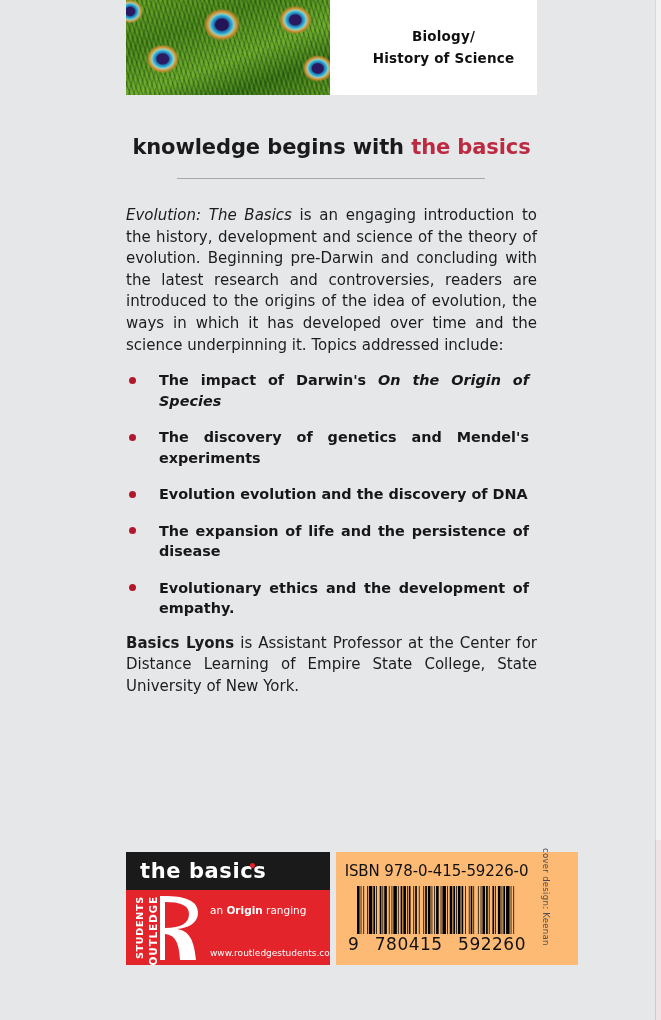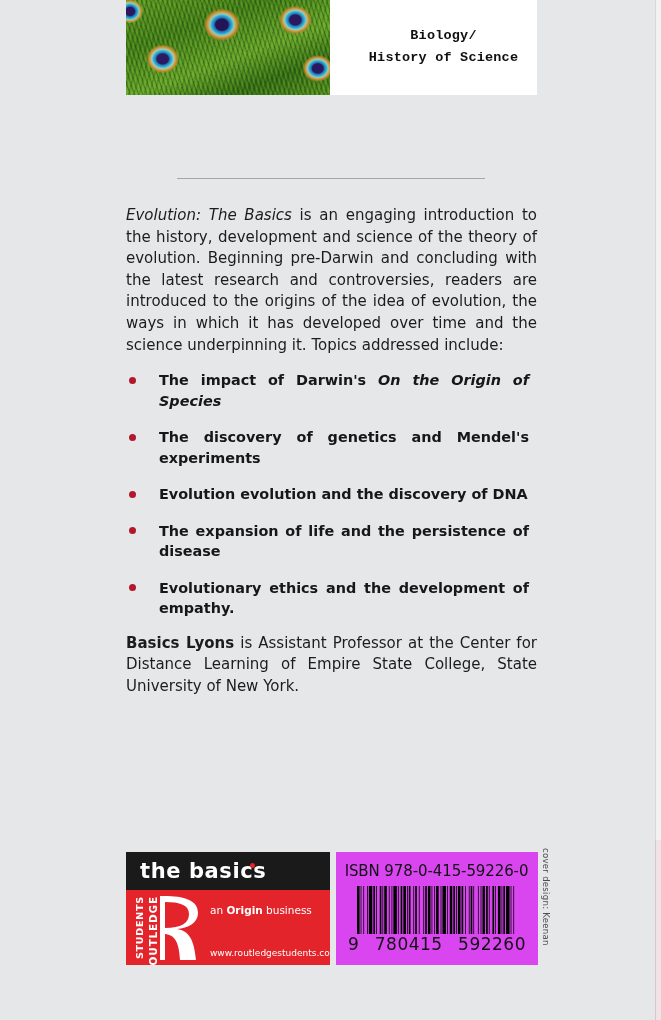--- a/index.html
+++ b/index.html
@@ -66,21 +66,20 @@
     position: absolute;
     left: 204px;
     top: 0;
     width: 227px;
     height: 95px;
     display: flex;
     flex-direction: column;
     align-items: center;
     justify-content: center;
     gap: 5px;
-    font-family: Liberation Mono, monospace;
   }
   .header-subject span {
     font-size: 13.5px;
     font-weight: 600;
     color: #101012;
     letter-spacing: 0.2px;
     line-height: 1.25;
     white-space: nowrap;
   }
 
@@ -223,23 +222,23 @@
     top: 96px;
     font-size: 9px;
     color: #ffffff;
     white-space: nowrap;
   }
 
   .isbn-block {
     position: absolute;
     left: 336px;
     top: 852px;
-    width: 202px;
+    width: 242px;
     height: 113px;
-    background: #d946ef;
+    background: #fdba74;
   }
   .isbn-text {
     position: absolute;
     left: 0;
     top: 10px;
     width: 201px;
     text-align: center;
     font-size: 15px;
     color: #111113;
     letter-spacing: -0.1px;
@@ -281,20 +280,21 @@
 <div id="page">
 
   <div class="header-band">
     <div class="peacock"></div>
     <div class="header-subject">
       <span>Biology/</span>
       <span>History of Science</span>
     </div>
   </div>
 
+  <div class="tagline"><span>knowledge begins with </span><span class="accent">the basics</span></div>
   <div class="divider"></div>
 
   <div class="body-col">
 
     <p class="para"><i>Evolution: The Basics</i><span> is an engaging introduction to the history, development and science of the theory of evolution. Beginning pre-Darwin and concluding with the latest research and controversies, readers are introduced to the origins of the idea of evolution, the ways in which it has developed over time and the science underpinning it. Topics addressed include:</span></p>
 
     <ul class="topics">
       <li>
         <span class="dot"></span><span>The impact of Darwin's </span><i>On the Origin of Species</i>
       </li>
@@ -323,21 +323,21 @@
 
     <div class="vert-students">STUDENTS</div>
     <div class="vert-routledge">ROUTLEDGE</div>
 
     <svg class="routledge-r" viewBox="0 0 46 68">
       <path d="M6 2 C26 2, 40 6, 40 19 C40 29, 30 34, 19 35 C31 37, 36 45, 38 66
                L22 66 C21 48, 17 41, 7 40 L7 66 L2 66 L2 2 Z
                M7 8 L7 34 C23 34, 31 29, 31 20 C31 11, 22 8, 7 8 Z" fill="#ffffff"></path>
     </svg>
 
-    <div class="brand-informa"><span>an </span><b>Origin</b><span> business</span></div>
+    <div class="brand-informa"><span>an </span><b>Origin</b><span> ranging</span></div>
 
     <div class="brand-url">www.routledgestudents.com</div>
   </div>
 
   <div class="isbn-block">
     <div class="isbn-text">ISBN 978-0-415-59226-0</div>
     <svg class="barcode" viewBox="0 0 160 48" preserveAspectRatio="none">
       <g id="bars-group" fill="#000000">
           <rect x="0.00" y="0" width="2.58" height="48"></rect>
           <rect x="3.64" y="0" width="0.76" height="48"></rect>

